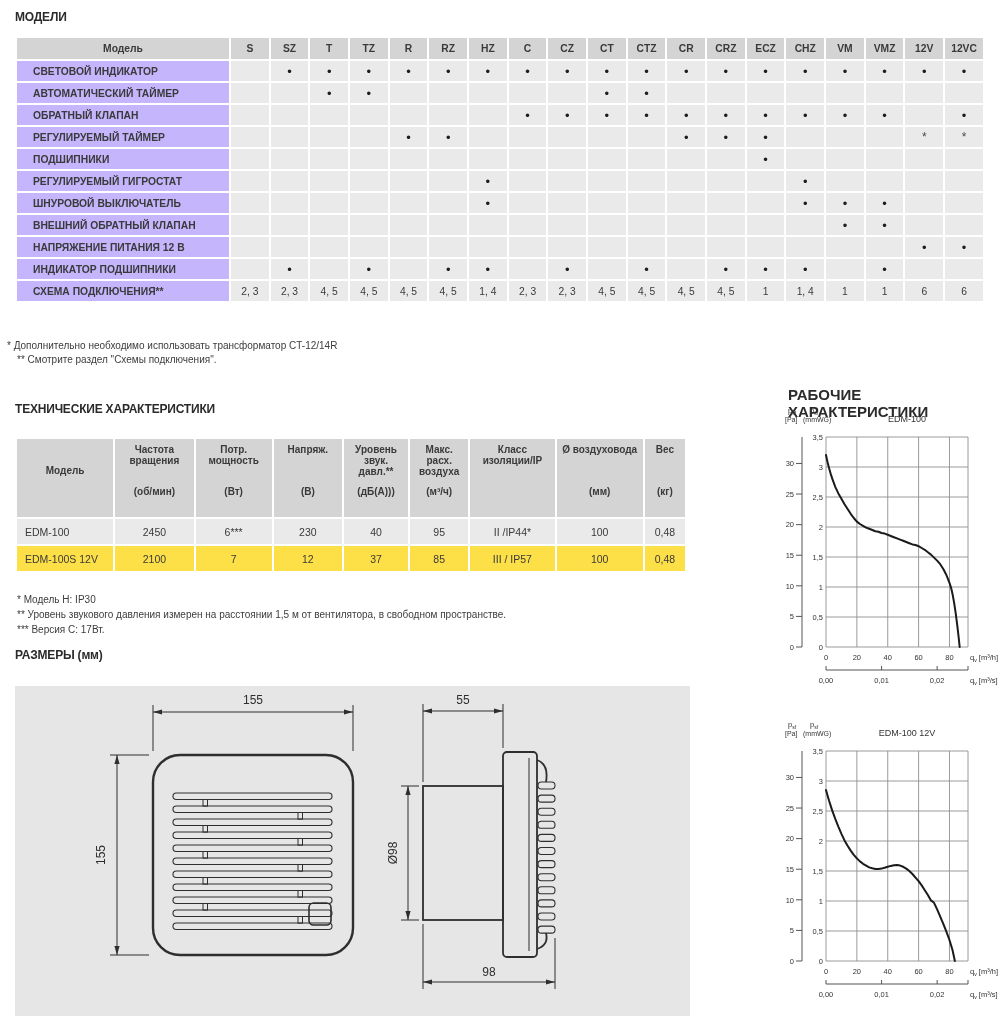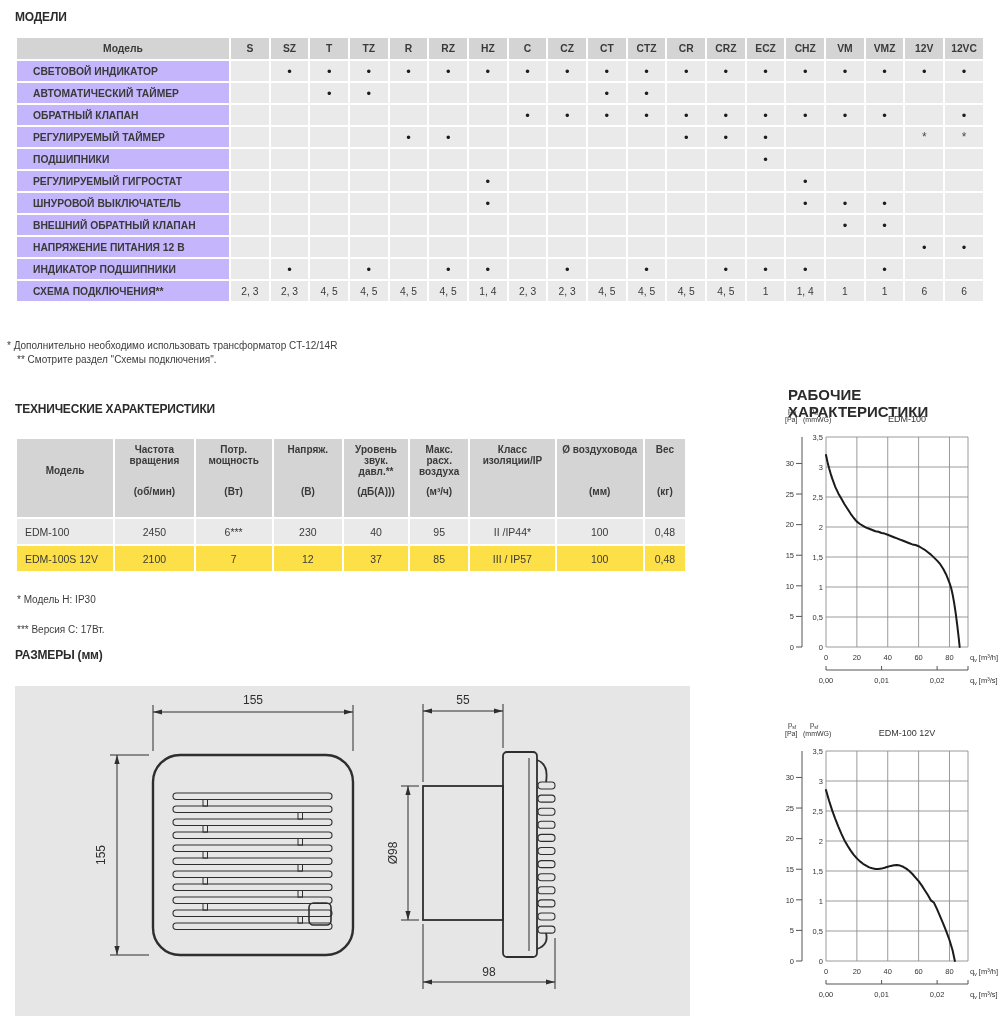--- a/index.html
+++ b/index.html
@@ -394,20 +394,21 @@
           <td>12</td>
           <td>37</td>
           <td>85</td>
           <td>III / IP57</td>
           <td>100</td>
           <td>0,48</td>
         </tr>
       </tbody>
   </table>
   <div class="footnote" style="left:17px; top:594px;">* Модель H: IP30</div>
+  <div class="footnote" style="left:17px; top:609px;">** Уровень звукового давления измерен на расстоянии 1,5 м от вентилятора, в свободном пространстве.</div>
   <div class="footnote" style="left:17px; top:624px;">*** Версия С: 17Вт.</div>
 
   <div class="h1" style="left:15px; top:648px;">РАЗМЕРЫ (мм)</div>
 
   <div class="dims-panel">
 
     <svg style="left:70px; top:4px;" width="330" height="310" viewBox="0 0 330 310">
 
       <text class="dimtxt" x="168" y="14" text-anchor="middle">155</text>
       <line class="dimline" x1="68" y1="22" x2="268" y2="22"></line>

